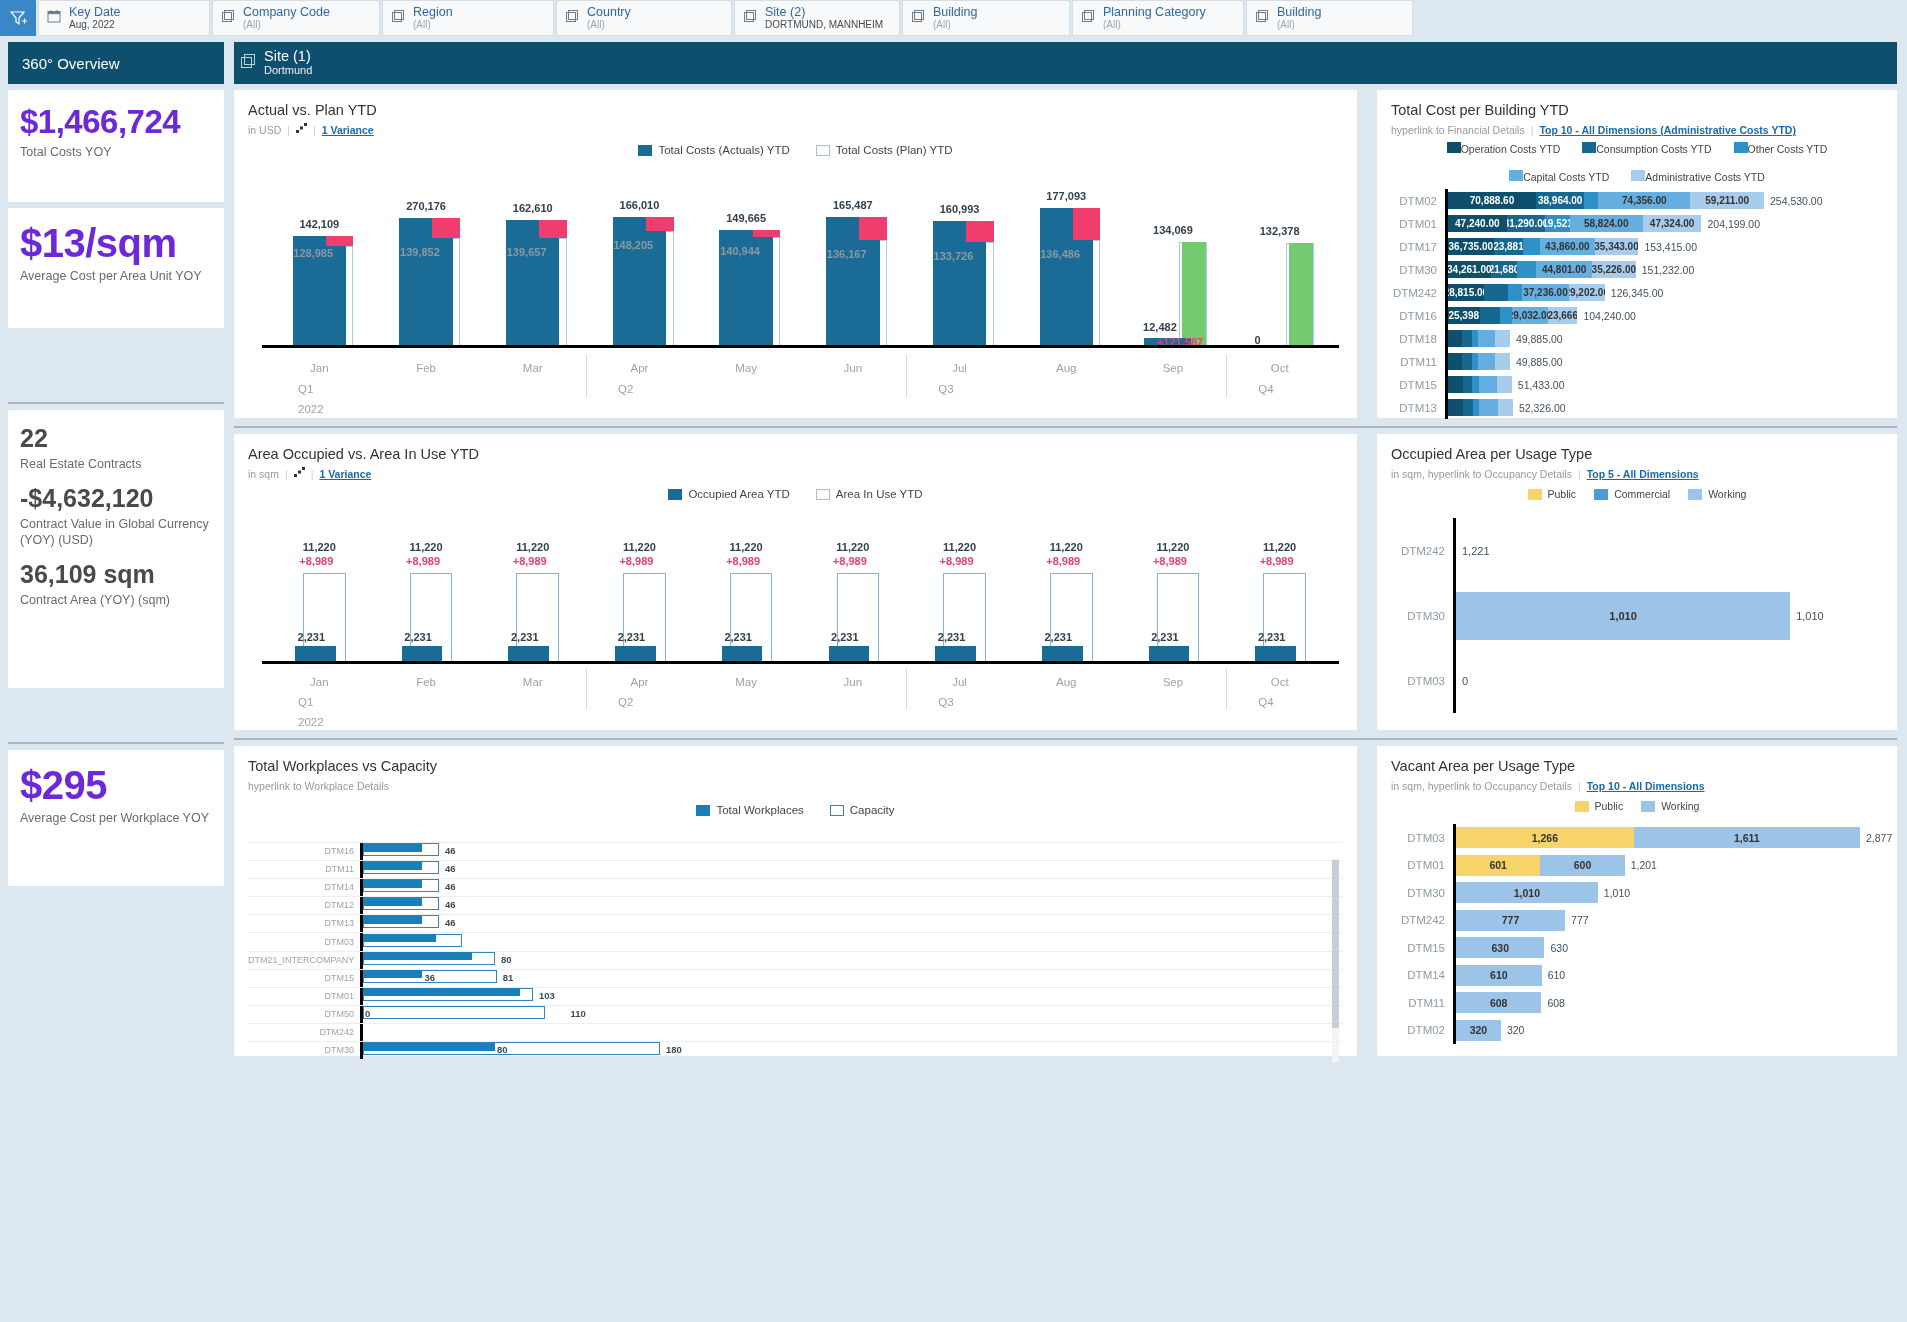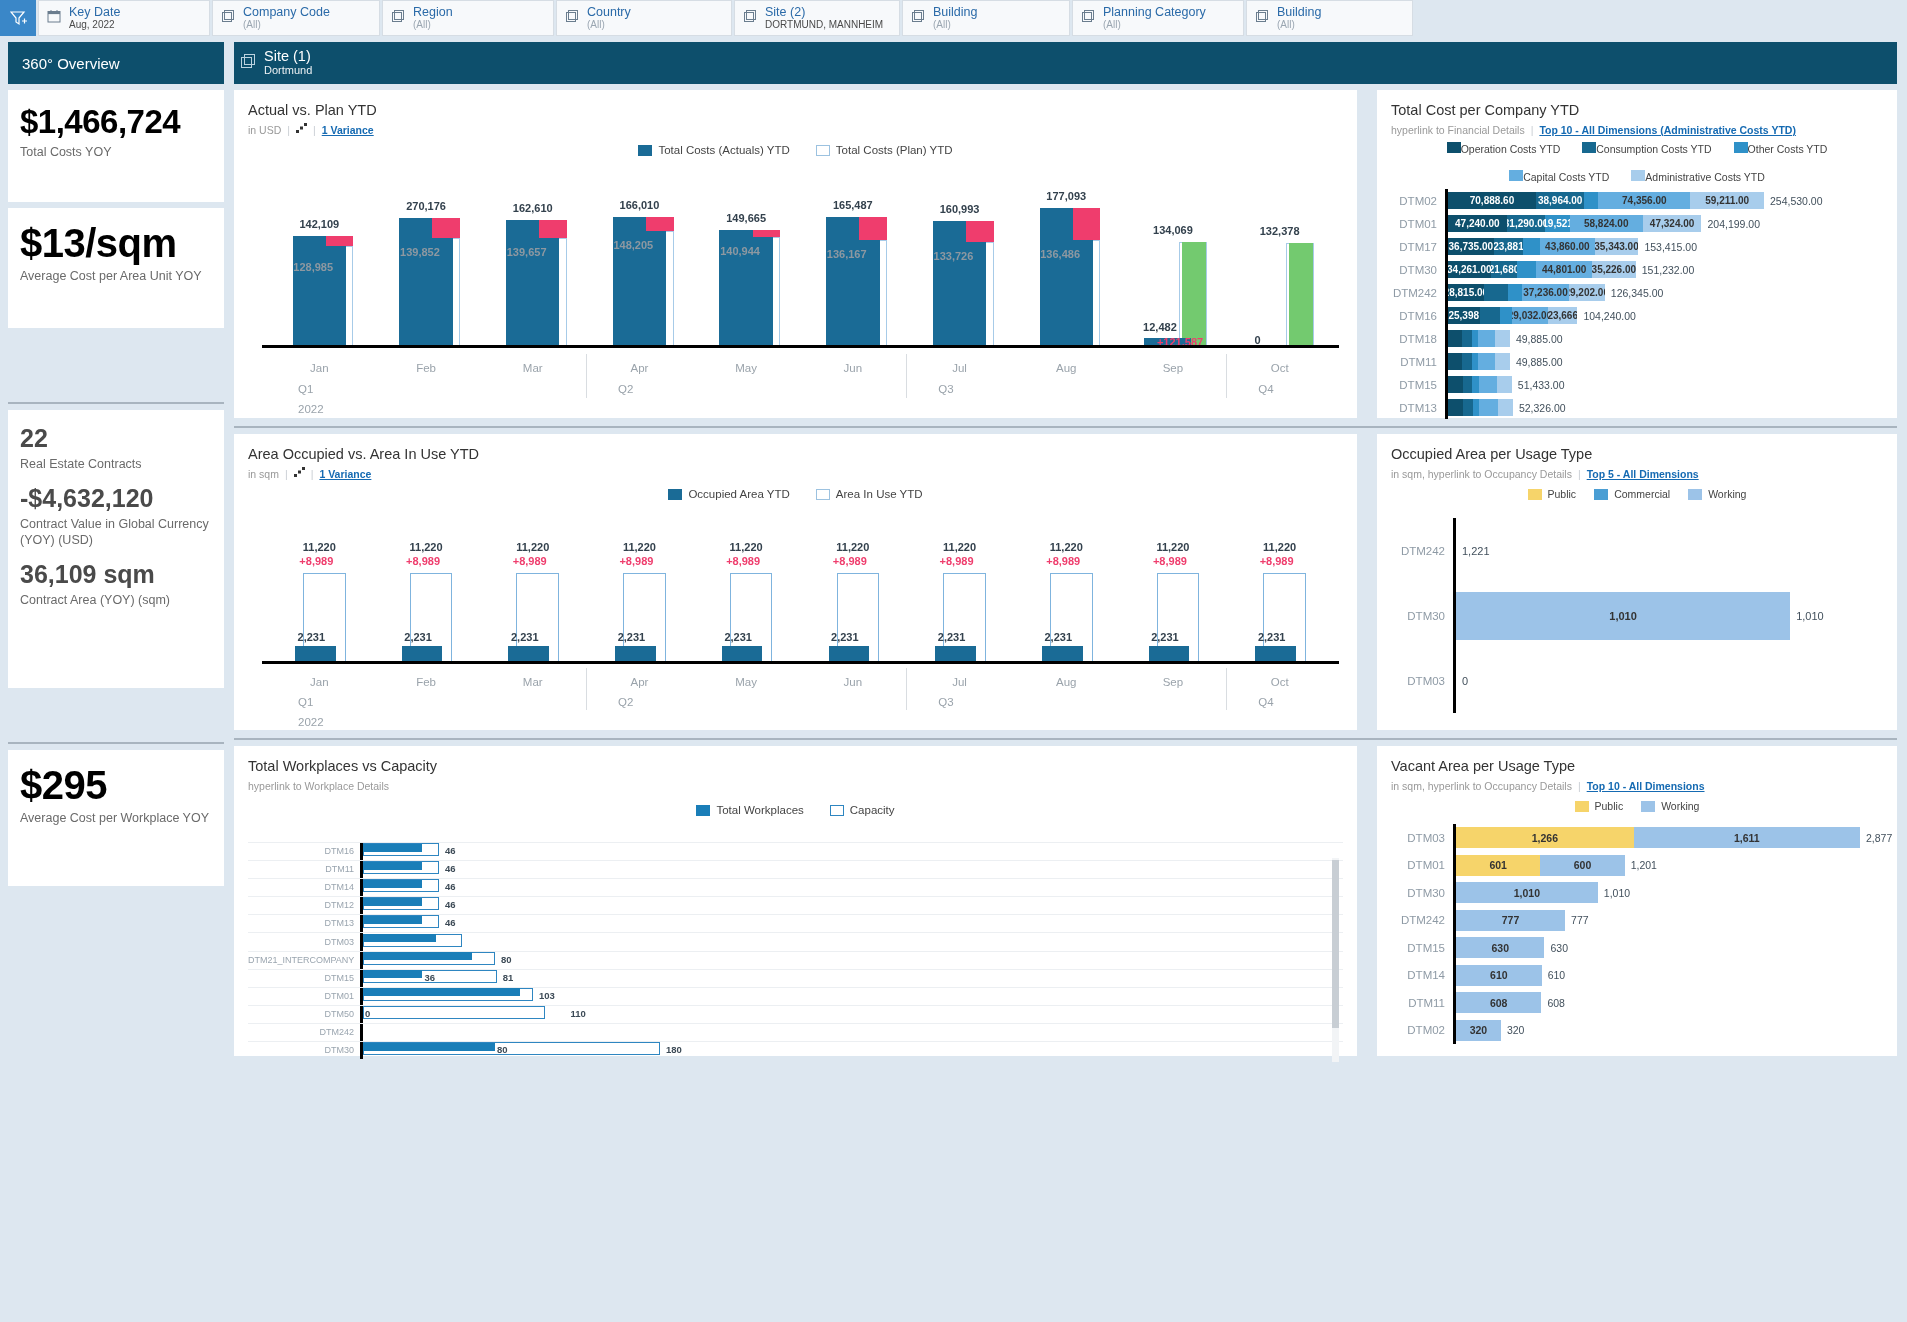--- a/index.html
+++ b/index.html
@@ -26,21 +26,21 @@
 
   .ov-header{ background:#0d4f6c; color:#fff; height:42px; display:flex; align-items:center;
      padding-left:14px; font-size:15px; margin-top:6px; }
   .site-header{ background:#0d4f6c; color:#fff; height:42px; display:flex; align-items:center;
      padding-left:6px; margin:6px 10px 0 10px; }
   .site-header .site-ico{ margin-right:8px; opacity:.9; }
   .site-header .s-t{ font-size:14.5px; line-height:15px; }
   .site-header .s-s{ font-size:11px; line-height:13px; opacity:.92; }
 
   .kpi-card{ background:#fff; margin-top:6px; padding:12px 12px 14px 12px; }
-  .kpi-big{ font-size:33px; font-weight:bold; color:#000000; letter-spacing:-0.5px; line-height:40px; }
+  .kpi-big{ font-size:33px; font-weight:bold; color:#6d28d9; letter-spacing:-0.5px; line-height:40px; }
   .kpi-big.xl{ font-size:40px; line-height:46px; }
   .kpi-lbl{ font-size:12.5px; color:#6a6a6a; line-height:16px; margin-top:2px; }
   .kpi-mid{ font-size:25px; font-weight:bold; color:#4a4a4a; line-height:32px; margin-top:10px; }
 
   .rowdivider{ height:2px; background:#a8b4bf; margin:10px 0 0 0; }
 
   .band{ display:flex; }
   .panel{ background:#fff; margin:6px 10px 0 10px; padding:10px 14px 6px 14px; position:relative; }
   .panel-left{ flex:1; }
   .panel-right{ width:520px; flex:0 0 520px; }
@@ -250,21 +250,21 @@
               <i class="sw hollow"></i>
               <span>Total Costs (Plan) YTD</span>
             </span>
         </div>
         <div class="colchart">
           <div class="cc-plot" id="cc1">
               <div class="bar-plan" style="left: 59.752px; width: 27.742px; height: 101.865px;"></div>
               <div class="bar-act" style="left: 26.675px; width: 53.35px; height: 112.23px;"></div>
               <div class="bar-var" style="left: 59.752px; width: 27.742px; bottom: 101.865px; height: 10.3646px;"></div>
               <div class="lbl-top" style="left: 13.35px; width: 80px; bottom: 118.23px;">142,109</div>
-              <div class="lbl-in" style="left: 27.35px; bottom: 75px; margin-top: 9px;">128,985</div>
+              <div class="lbl-in" style="left: 27.35px; bottom: 89px; margin-top: 9px;">128,985</div>
               <div class="bar-plan" style="left: 166.452px; width: 27.742px; height: 110.447px;"></div>
               <div class="bar-act" style="left: 133.375px; width: 53.35px; height: 130.447px;"></div>
               <div class="bar-var" style="left: 166.452px; width: 27.742px; bottom: 110.447px; height: 19.9995px;"></div>
               <div class="lbl-top" style="left: 120.05px; width: 80px; bottom: 136.447px;">270,176</div>
               <div class="lbl-in" style="left: 134.05px; bottom: 90.4472px;">139,852</div>
               <div class="bar-plan" style="left: 273.152px; width: 27.742px; height: 110.293px;"></div>
               <div class="bar-act" style="left: 240.075px; width: 53.35px; height: 128.42px;"></div>
               <div class="bar-var" style="left: 273.152px; width: 27.742px; bottom: 110.293px; height: 18.127px;"></div>
               <div class="lbl-top" style="left: 226.75px; width: 80px; bottom: 134.42px;">162,610</div>
               <div class="lbl-in" style="left: 240.75px; bottom: 90.2932px;">139,657</div>
@@ -322,21 +322,21 @@
               <div class="qt" style="left: 992.31px; top: 33px;">Q4</div>
               <div class="qsep" style="left: 320.1px; top: 4px; height: 44px;"></div>
               <div class="qsep" style="left: 640.2px; top: 4px; height: 44px;"></div>
               <div class="qsep" style="left: 960.3px; top: 4px; height: 44px;"></div>
               <div class="qt" style="left: 32.01px; top: 53px;">2022</div>
             </div>
         </div>
       </div>
 
       <div class="panel panel-right" style="height:328px;">
-        <div class="p-title">Total Cost per Company YTD</div>
+        <div class="p-title">Total Cost per Building YTD</div>
         <div class="p-sub">
           <span>hyperlink to Financial Details</span>
           <span class="vbar">|</span>
           <a class="lnk" href="#">Top 10 - All Dimensions (Administrative Costs YTD)</a>
         </div>
         <div class="legend-wrap">
           <div class="legend-row">
             <span class="li"><i class="sw" style="background:#0d4f6c"></i><span>Operation Costs YTD</span></span>
             <span class="li"><i class="sw" style="background:#17688f"></i><span>Consumption Costs YTD</span></span>
             <span class="li"><i class="sw" style="background:#2f91c8"></i><span>Other Costs YTD</span></span>

